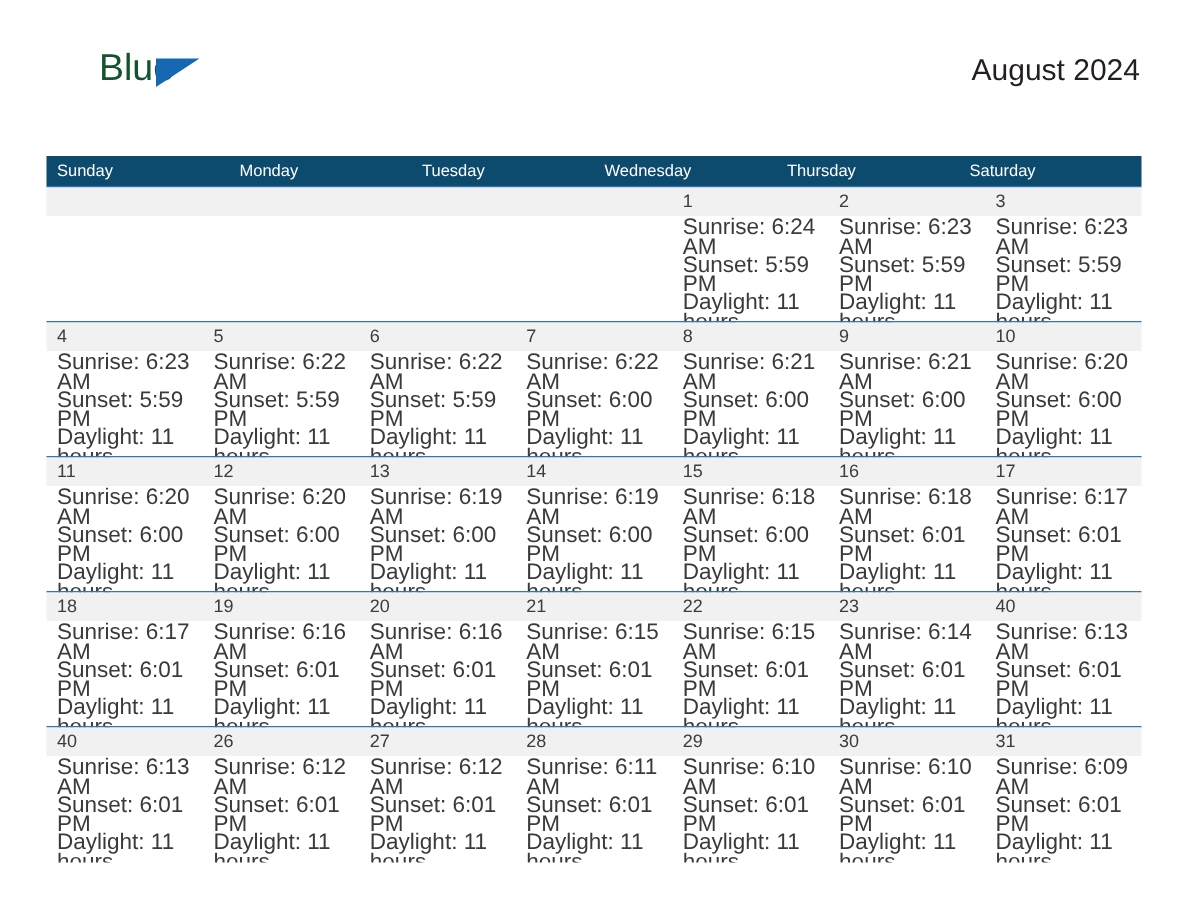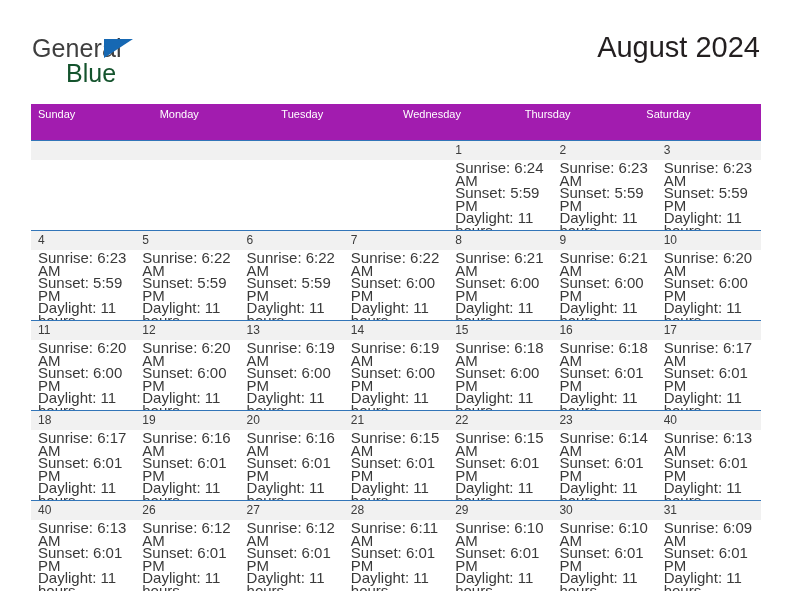--- a/index.html
+++ b/index.html
@@ -64,21 +64,21 @@
     font-weight: 400;
   }
 
   .title-block {
     position: absolute;
     right: 32px;
     top: 0;
     text-align: right;
   }
   .cal-title {
-    font-size: 29px;
+    font-size: 20px;
     color: #231f20;
     line-height: 38px;
     font-weight: 400;
     white-space: nowrap;
   }
   .cal-subtitle {
     font-size: 14.5px;
     color: #231f20;
     line-height: 20px;
     margin-top: 4px;
@@ -88,22 +88,22 @@
   
   .calendar {
     position: absolute;
     left: 31px;
     top: 104px;
     width: 730px;
   }
 
   .dow-row {
     display: flex;
-    background: #a21caf;
-    height: 36px;
+    background: #0c4a6e;
+    height: 20px;
   }
   .dow-cell {
     flex: 1 1 0;
     color: #ffffff;
     font-size: 11px;
     line-height: 20px;
     padding-left: 7px;
     white-space: nowrap;
     overflow: hidden;
   }
@@ -152,21 +152,20 @@
   .day-cell.empty .day-info { visibility: hidden; }
 </style>
 </head>
 <body>
 
 <div class="page">
 
   <div class="top-bar">
 
     <div class="logo">
-      <span class="logo-line1">General</span>
       <span class="logo-tri"></span>
       <span class="logo-line2">Blue</span>
     </div>
 
     <div class="title-block">
       <div class="cal-title">August 2024</div>
     </div>
 
   </div>
 

